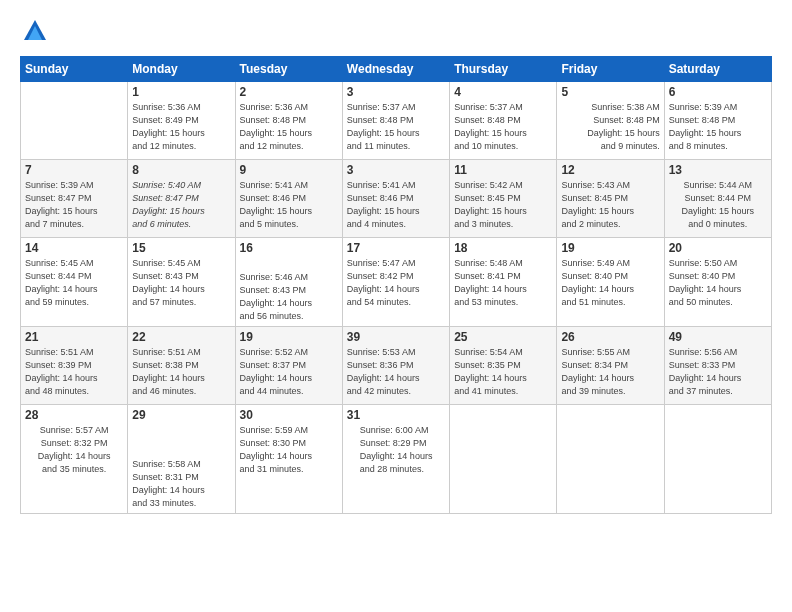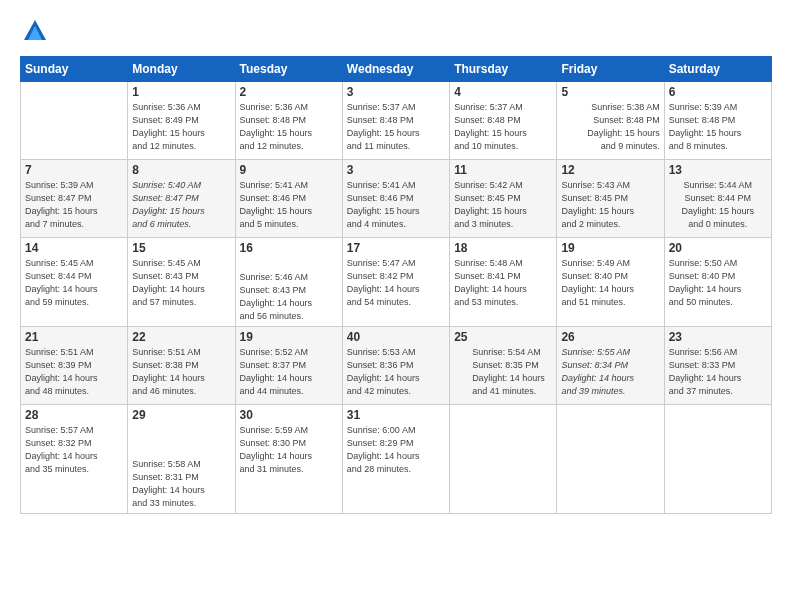--- a/index.html
+++ b/index.html
@@ -300,73 +300,73 @@
 and 46 minutes.</div>
           </td>
           <td>
             <span class="day-number">19</span>
             <div class="day-info" style="white-space: pre-line;">Sunrise: 5:52 AM
 Sunset: 8:37 PM
 Daylight: 14 hours
 and 44 minutes.</div>
           </td>
           <td>
-            <span class="day-number">40</span>
+            <span class="day-number">39</span>
             <div class="day-info" style="white-space: pre-line;">Sunrise: 5:53 AM
 Sunset: 8:36 PM
 Daylight: 14 hours
 and 42 minutes.</div>
           </td>
           <td>
             <span class="day-number">25</span>
-            <div class="day-info" style="white-space: pre-line; margin-left: 18px;">Sunrise: 5:54 AM
+            <div class="day-info" style="white-space: pre-line;">Sunrise: 5:54 AM
 Sunset: 8:35 PM
 Daylight: 14 hours
 and 41 minutes.</div>
           </td>
           <td>
             <span class="day-number">26</span>
-            <div class="day-info" style="white-space: pre-line; font-style: italic;">Sunrise: 5:55 AM
+            <div class="day-info" style="white-space: pre-line;">Sunrise: 5:55 AM
 Sunset: 8:34 PM
 Daylight: 14 hours
 and 39 minutes.</div>
           </td>
           <td>
-            <span class="day-number">23</span>
+            <span class="day-number">49</span>
             <div class="day-info" style="white-space: pre-line;">Sunrise: 5:56 AM
 Sunset: 8:33 PM
 Daylight: 14 hours
 and 37 minutes.</div>
           </td>
         </tr>
         <tr>
           <td>
             <span class="day-number">28</span>
-            <div class="day-info" style="white-space: pre-line;">Sunrise: 5:57 AM
+            <div class="day-info" style="white-space: pre-line; text-align: center;">Sunrise: 5:57 AM
 Sunset: 8:32 PM
 Daylight: 14 hours
 and 35 minutes.</div>
           </td>
           <td>
             <span class="day-number">29</span>
             <div class="day-info" style="white-space: pre-line; margin-top: 36px;">Sunrise: 5:58 AM
 Sunset: 8:31 PM
 Daylight: 14 hours
 and 33 minutes.</div>
           </td>
           <td>
             <span class="day-number">30</span>
             <div class="day-info" style="white-space: pre-line;">Sunrise: 5:59 AM
 Sunset: 8:30 PM
 Daylight: 14 hours
 and 31 minutes.</div>
           </td>
           <td>
             <span class="day-number">31</span>
-            <div class="day-info" style="white-space: pre-line;">Sunrise: 6:00 AM
+            <div class="day-info" style="white-space: pre-line; margin-left: 13px;">Sunrise: 6:00 AM
 Sunset: 8:29 PM
 Daylight: 14 hours
 and 28 minutes.</div>
           </td>
           <td class="empty-cell"></td>
           <td class="empty-cell"></td>
           <td class="empty-cell"></td>
         </tr>
       </tbody>
   </table>

